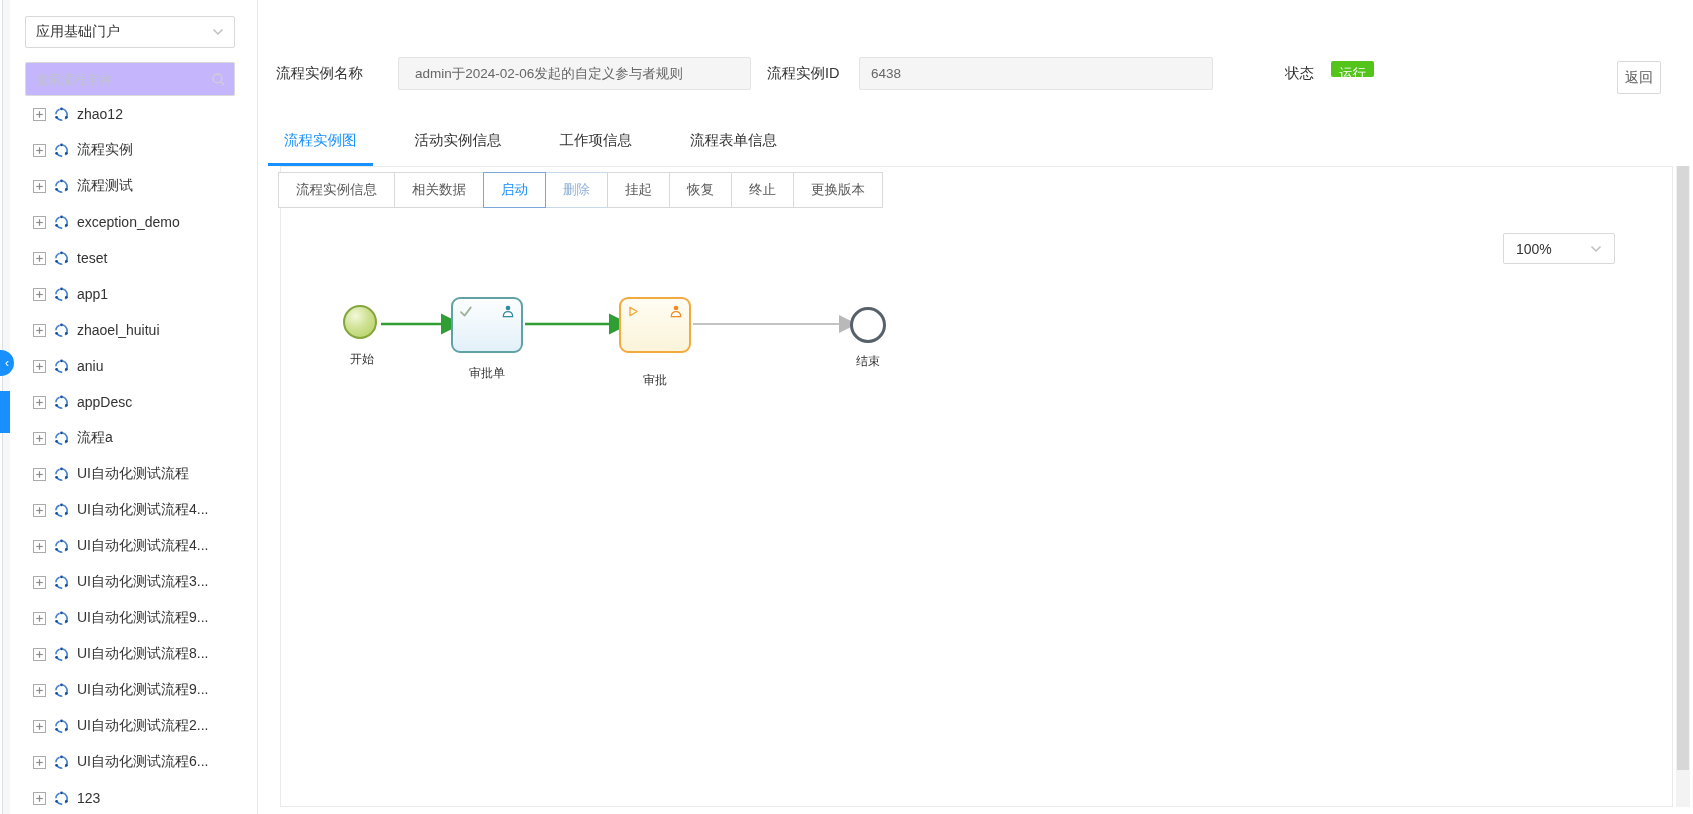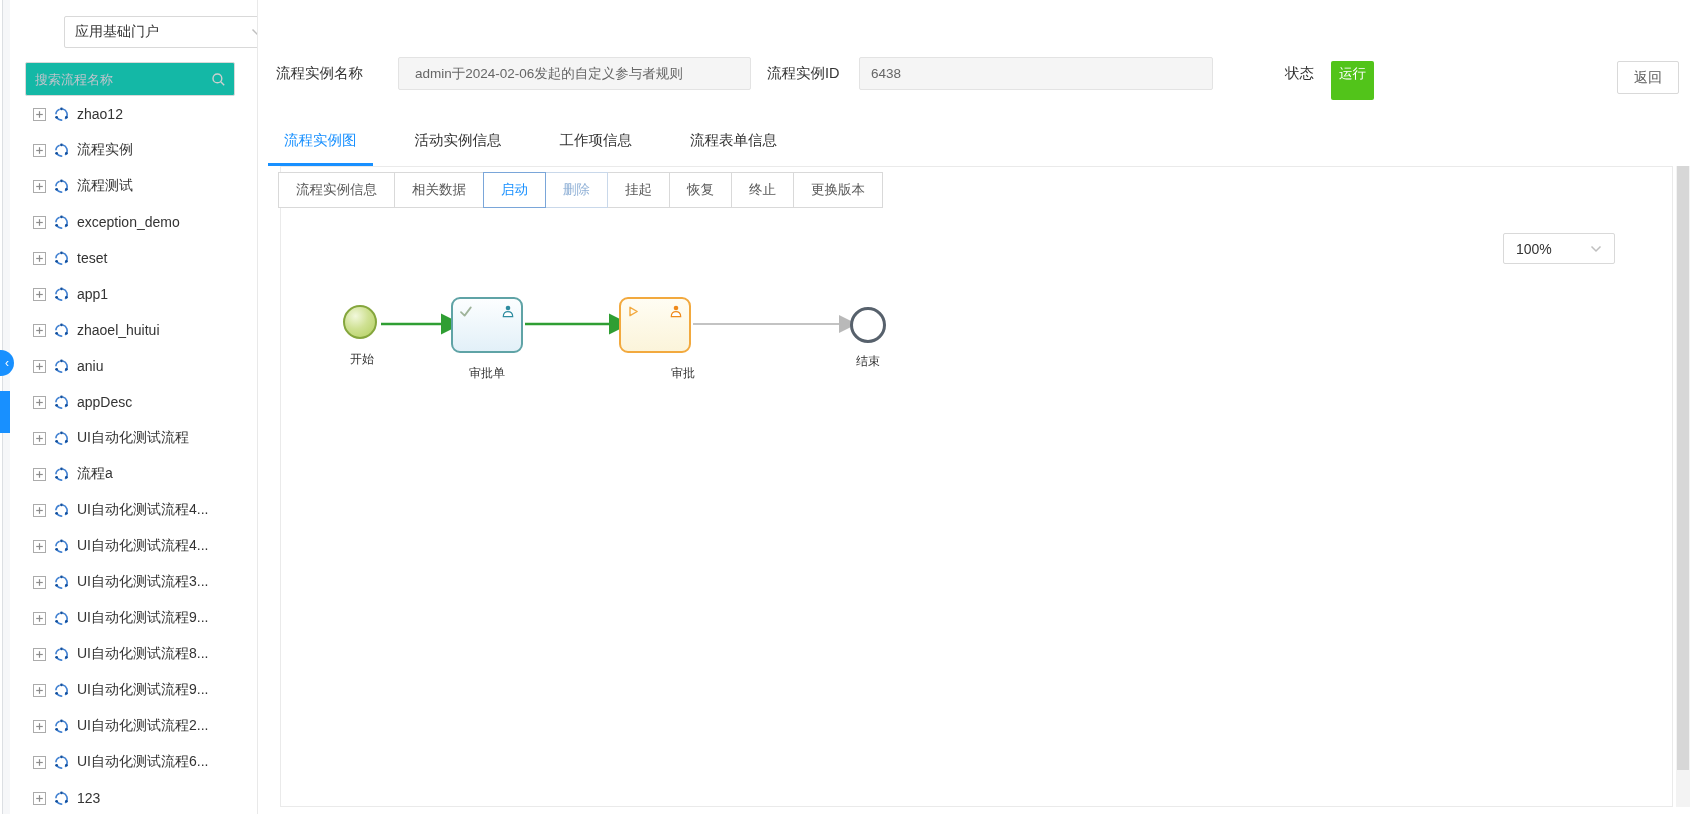--- a/index.html
+++ b/index.html
@@ -19,23 +19,23 @@
                      font-size:12px; cursor:pointer; z-index:6; }
   .rail-indicator { position:absolute; left:0; top:391px; width:10px; height:42px;
                     background:#1890ff; z-index:5; }
 
   
   .sidebar { position:absolute; left:10px; top:0; width:248px; height:814px;
              background:#fff; border-right:1px solid #e9e9e9; overflow:hidden; }
   .app-select { position:absolute; left:15px; top:16px; width:210px; height:32px;
                 border:1px solid #d9d9d9; border-radius:2px; background:#fff;
                 display:flex; align-items:center; justify-content:space-between;
-                padding:0 10px; cursor:pointer;margin-left:39px; }
+                padding:0 10px; cursor:pointer; }
   .search-box { position:absolute; left:15px; top:62px; width:210px; height:32px;
-                border:1px solid #d9d9d9; border-radius:2px; background:#14b8a6;
+                border:1px solid #d9d9d9; border-radius:2px; background:#c4b5fd;
                 display:flex; align-items:center; padding:16px 9px; }
   .search-box input { border:none; outline:none; flex:1; font-size:13px; color:#333;
                       font-family:inherit; background:transparent; }
   .search-box input::placeholder { color:#c0c4cc; }
   .tree { position:absolute; left:0; top:96px; right:0; list-style:none; }
   .tree-item { height:36px; display:flex; align-items:center; padding-left:23px;
                gap:8px; cursor:pointer; white-space:nowrap; }
   .tree-item .lbl { font-size:14px; color:#333; }
   .icon { display:inline-flex; align-items:center; justify-content:center; }
 
@@ -52,24 +52,24 @@
   .f-label { position:absolute; top:0; height:33px; line-height:33px;
              font-size:14.5px; color:#333; white-space:nowrap; }
   .lbl-name { left:17px; }
   .lbl-id   { left:508px; }
   .lbl-status { left:1026px; }
   .f-input { position:absolute; top:0; height:33px; background:#f5f5f5;
              border:1px solid #e3e3e3; border-radius:2px; color:#666;
              font-size:13.5px; padding:0 11px; font-family:inherit; }
   .inp-name { left:139px; width:353px;padding-left:16px; }
   .inp-id   { left:600px; width:354px; }
-  .status-badge { position:absolute; left:1072px; top:4px; height:39px;
+  .status-badge { position:absolute; left:1072px; top:4px; height:16px;
                   line-height:25px; padding:0 8px; border-radius:2px;
                   color:#fff; font-size:13.5px; }
-  .back-btn { position:absolute; left:1358px; top:4px; width:62px; height:33px;
+  .back-btn { position:absolute; left:1358px; top:4px; width:44px; height:33px;
               background:#fff; border:1px solid #d9d9d9; border-radius:2px;
               color:#595959; font-size:14px; cursor:pointer; font-family:inherit; }
 
   .tabs-detail { position:absolute; left:0; top:114px; height:52px; display:flex;
                  padding-left:9px; }
   .tabs-detail .tab { height:52px; display:flex; align-items:center; padding:0 16px;
                       margin-right:26px; font-size:14.5px; color:#333; cursor:pointer; }
   .tabs-detail .tab.active { color:#1890ff; box-shadow:inset 0 -3px 0 #1890ff; }
 
   
@@ -101,21 +101,21 @@
   .task2 { left:338px; top:130px; border:2px solid #f2a93e;
            background:linear-gradient(180deg,#fffdf3 0%, #fbf4da 100%); }
   .node-end { left:569px; top:140px; width:36px; height:36px; border-radius:50%;
               border:3px solid #57616c; background:#fff; }
   .task-ico-left  { position:absolute; left:6px;  top:6px; }
   .task-ico-right { position:absolute; right:6px; top:5px; }
   .node-label { position:absolute; width:80px; text-align:center; font-size:12px;
                 color:#333; white-space:nowrap; }
   .lab-start { left:41px;  top:184px; }
   .lab-task1 { left:166px; top:198px; }
-  .lab-task2 { left:334px; top:198px;text-align:right; }
+  .lab-task2 { left:334px; top:205px; }
   .lab-end   { left:547px; top:186px; }
 
   .v-scrollbar { position:absolute; left:1417px; top:166px; width:14px; height:641px;
                  background:#f3f3f3; }
   .v-scrollbar .thumb { position:absolute; left:1px; top:0; width:12px; height:604px;
                         background:#d7d7d7; }
 </style>
 </head>
 <body>
 
@@ -337,41 +337,41 @@
         <span class="icon">
           <svg width="15" height="15" viewBox="0 0 15 15">
             <g transform="rotate(-18 7.5 7.5)">
               <circle cx="7.5" cy="7.5" r="5.6" fill="none" stroke="#3e7fd1" stroke-width="1.6" stroke-dasharray="6.4 3.2"></circle>
             </g>
             <circle cx="7.5" cy="1.9" r="1.4" fill="#12509e"></circle>
             <circle cx="2.6" cy="10.3" r="1.4" fill="#12509e"></circle>
             <circle cx="12.4" cy="10.3" r="1.4" fill="#12509e"></circle>
           </svg>
         </span>
+        <span class="lbl">流程a</span>
+      </li>
+      <li class="tree-item">
+        <span class="icon">
+          <svg width="13" height="13" viewBox="0 0 13 13">
+            <rect x="0.5" y="0.5" width="12" height="12" fill="#fff" stroke="#ababab"></rect>
+            <line x1="3.2" y1="6.5" x2="9.8" y2="6.5" stroke="#8c8c8c" stroke-width="1.2"></line>
+            <line x1="6.5" y1="3.2" x2="6.5" y2="9.8" stroke="#8c8c8c" stroke-width="1.2"></line>
+          </svg>
+        </span>
+        <span class="icon">
+          <svg width="15" height="15" viewBox="0 0 15 15">
+            <g transform="rotate(-18 7.5 7.5)">
+              <circle cx="7.5" cy="7.5" r="5.6" fill="none" stroke="#3e7fd1" stroke-width="1.6" stroke-dasharray="6.4 3.2"></circle>
+            </g>
+            <circle cx="7.5" cy="1.9" r="1.4" fill="#12509e"></circle>
+            <circle cx="2.6" cy="10.3" r="1.4" fill="#12509e"></circle>
+            <circle cx="12.4" cy="10.3" r="1.4" fill="#12509e"></circle>
+          </svg>
+        </span>
         <span class="lbl">UI自动化测试流程</span>
-      </li>
-      <li class="tree-item">
-        <span class="icon">
-          <svg width="13" height="13" viewBox="0 0 13 13">
-            <rect x="0.5" y="0.5" width="12" height="12" fill="#fff" stroke="#ababab"></rect>
-            <line x1="3.2" y1="6.5" x2="9.8" y2="6.5" stroke="#8c8c8c" stroke-width="1.2"></line>
-            <line x1="6.5" y1="3.2" x2="6.5" y2="9.8" stroke="#8c8c8c" stroke-width="1.2"></line>
-          </svg>
-        </span>
-        <span class="icon">
-          <svg width="15" height="15" viewBox="0 0 15 15">
-            <g transform="rotate(-18 7.5 7.5)">
-              <circle cx="7.5" cy="7.5" r="5.6" fill="none" stroke="#3e7fd1" stroke-width="1.6" stroke-dasharray="6.4 3.2"></circle>
-            </g>
-            <circle cx="7.5" cy="1.9" r="1.4" fill="#12509e"></circle>
-            <circle cx="2.6" cy="10.3" r="1.4" fill="#12509e"></circle>
-            <circle cx="12.4" cy="10.3" r="1.4" fill="#12509e"></circle>
-          </svg>
-        </span>
-        <span class="lbl">流程a</span>
       </li>
       <li class="tree-item">
         <span class="icon">
           <svg width="13" height="13" viewBox="0 0 13 13">
             <rect x="0.5" y="0.5" width="12" height="12" fill="#fff" stroke="#ababab"></rect>
             <line x1="3.2" y1="6.5" x2="9.8" y2="6.5" stroke="#8c8c8c" stroke-width="1.2"></line>
             <line x1="6.5" y1="3.2" x2="6.5" y2="9.8" stroke="#8c8c8c" stroke-width="1.2"></line>
           </svg>
         </span>
         <span class="icon">

